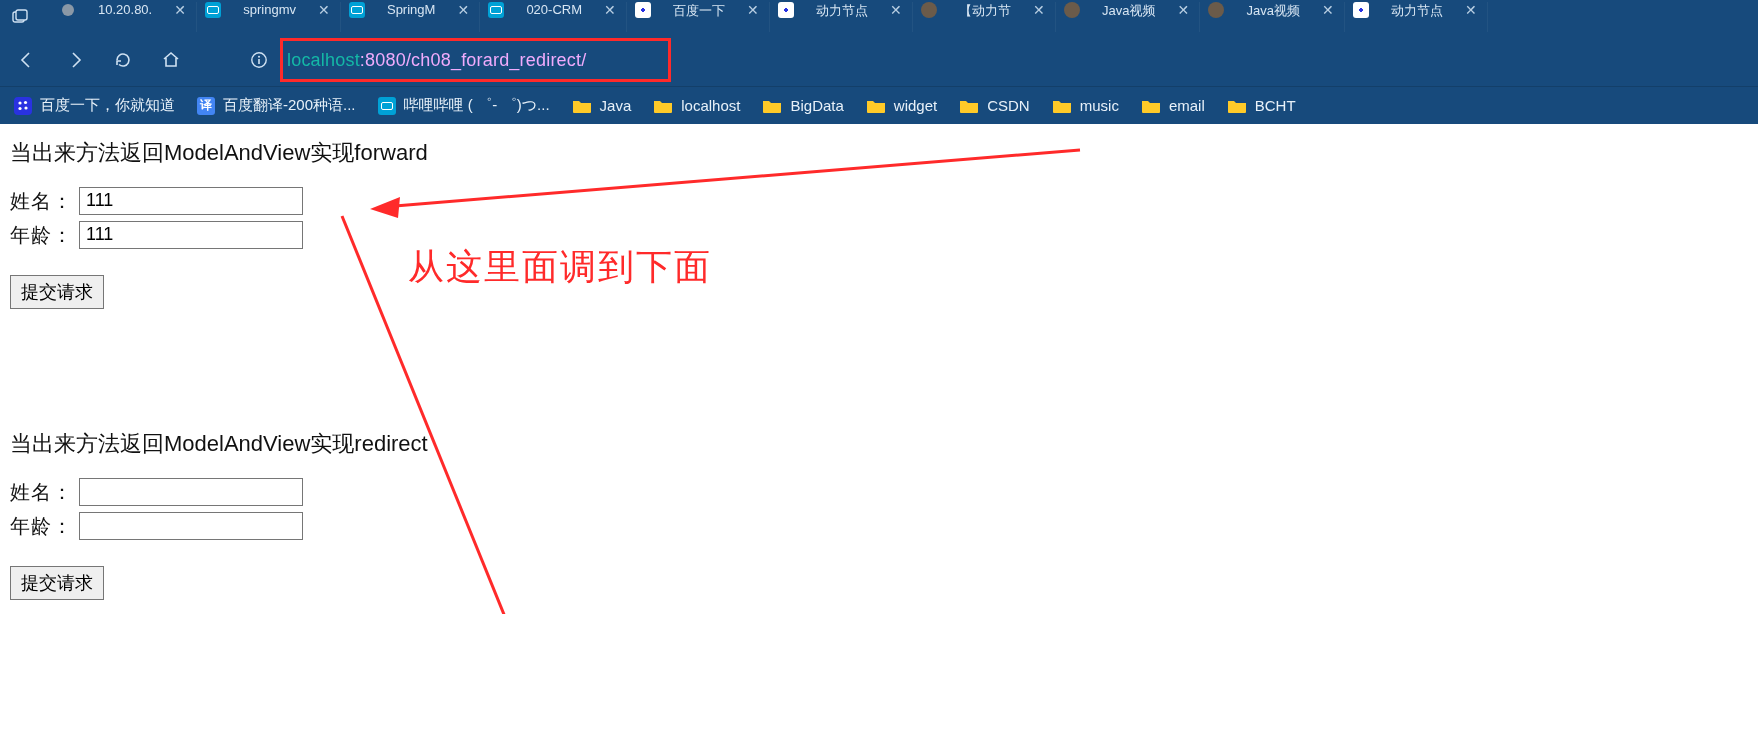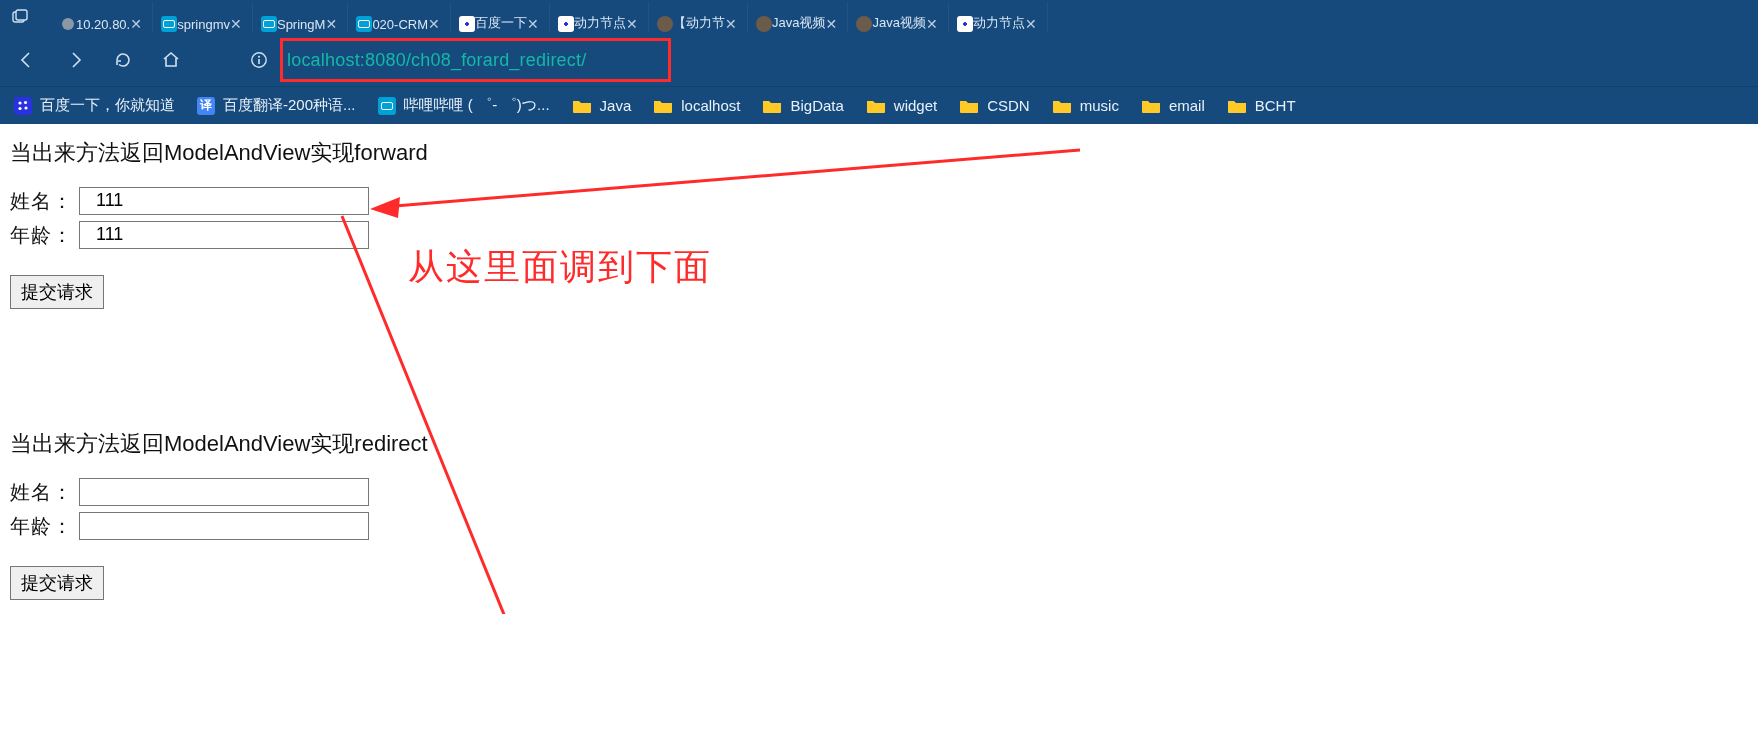--- a/index.html
+++ b/index.html
@@ -4,47 +4,47 @@
   <style>
     * { margin: 0; padding: 0; box-sizing: border-box; }
     body { font-family: "Microsoft YaHei", Arial, sans-serif; background: #fff; width: 1758px; }
 
     
     .browser-chrome { background: #174a7c; }
 
     
     .tab-strip { display: flex; align-items: center; height: 34px; background: #174a7c; padding-left: 6px; }
     .tab-strip .window-icon { width: 28px; height: 28px; display:flex;align-items:center;justify-content:center;color:#cfe1f2; }
-    .tab { display: flex; align-items: flex-end; gap: 0; padding: 0 8px; height: 30px; color: #d8e6f3; font-size: 13px; border-right: 1px solid rgba(255,255,255,0.05); max-width: 170px; }
+    .tab { display: flex; align-items: flex-start; gap: 22px; padding: 0 8px; height: 30px; color: #d8e6f3; font-size: 13px; border-right: 1px solid rgba(255,255,255,0.05); max-width: 170px; }
     .tab .tab-icon { width:16px;height:16px;display:flex;align-items:center;justify-content:center;flex:0 0 16px }
     .tab .tab-title { overflow:hidden;text-overflow:ellipsis;white-space:nowrap;flex:1 }
     .tab .close { color:#b9cfe3; font-size:14px; flex:0 0 14px }
 
     
     .toolbar { display:flex; align-items:center; height:52px; background:#174a7c; padding:0 10px; gap:14px }
     .nav-btn { width:34px;height:34px;display:flex;align-items:center;justify-content:center;color:#cfe1f2;border-radius:4px }
     .url-wrap { position:relative;flex:0 0 auto;display:flex;align-items:center;height:36px }
     .url-info { width:26px;height:26px;display:flex;align-items:center;justify-content:center;color:#cfe1f2;margin-right:8px }
     .url-highlight-box { border:3px solid #ff2a2a; padding:4px 12px 4px 4px; display:flex;align-items:center;height:44px; }
     .url-text { font-size:18px; color:#c3d5e6; letter-spacing:0.2px }
     .url-text .host { color:#14b8a6 }
-    .url-text .port-path { color:#14b8a6 }
+    .url-text .port-path { color:#f0abfc }
 
     
     .bookmarks { display:flex;align-items:center;height:38px;background:#174a7c;padding:0 14px;gap:22px;color:#e8f1f9;font-size:15px;border-top:1px solid rgba(0,0,0,0.15) }
     .bm { display:flex;align-items:center;gap:8px;white-space:nowrap }
     .bm .folder-icon svg{display:block}
     .bm .favicon { width:18px;height:18px;display:flex;align-items:center;justify-content:center }
 
     
     .page { background:#fff;padding:14px 10px;position:relative;font-size:20px;color:#111;line-height:1.4 }
     .heading { font-size:22px;margin-bottom:18px }
     .form-row { display:flex;align-items:flex-end;gap:6px;margin-bottom:6px }
     .form-row label{ font-size:20px;letter-spacing:1px }
-    .form-row input[type=text]{ width:290px;height:28px;border:1px solid #767676;padding:2px 16px;font-size:18px }
+    .form-row input[type=text]{ width:224px;height:28px;border:1px solid #767676;padding:2px 6px;font-size:18px }
     .submit-btn { margin-top:20px;padding:4px 10px;font-size:18px;border:1px solid #767676;background:#efefef;cursor:pointer;font-family:inherit }
     .section2 { margin-top:120px }
 
     .annotation-text { position:absolute;color:#ff2a2a;font-size:36px;font-weight:400;letter-spacing:2px }
     .svg-overlay { position:absolute;top:0;left:0;pointer-events:none }
 
     .bili-icon{background:#00a1d6;border-radius:3px;width:16px;height:16px;display:flex;align-items:center;justify-content:center}
     .bili-icon::after{content:"";width:10px;height:6px;border:1.5px solid #fff;border-radius:2px;display:block}
     .baidu-icon{background:#fff;border-radius:3px;width:16px;height:16px;display:flex;align-items:center;justify-content:center;color:#2932e1;font-size:11px;font-weight:bold}
     .baidu-icon::after{content:"";width:8px;height:8px;background:radial-gradient(circle,#2932e1 30%,transparent 31%);display:block}

